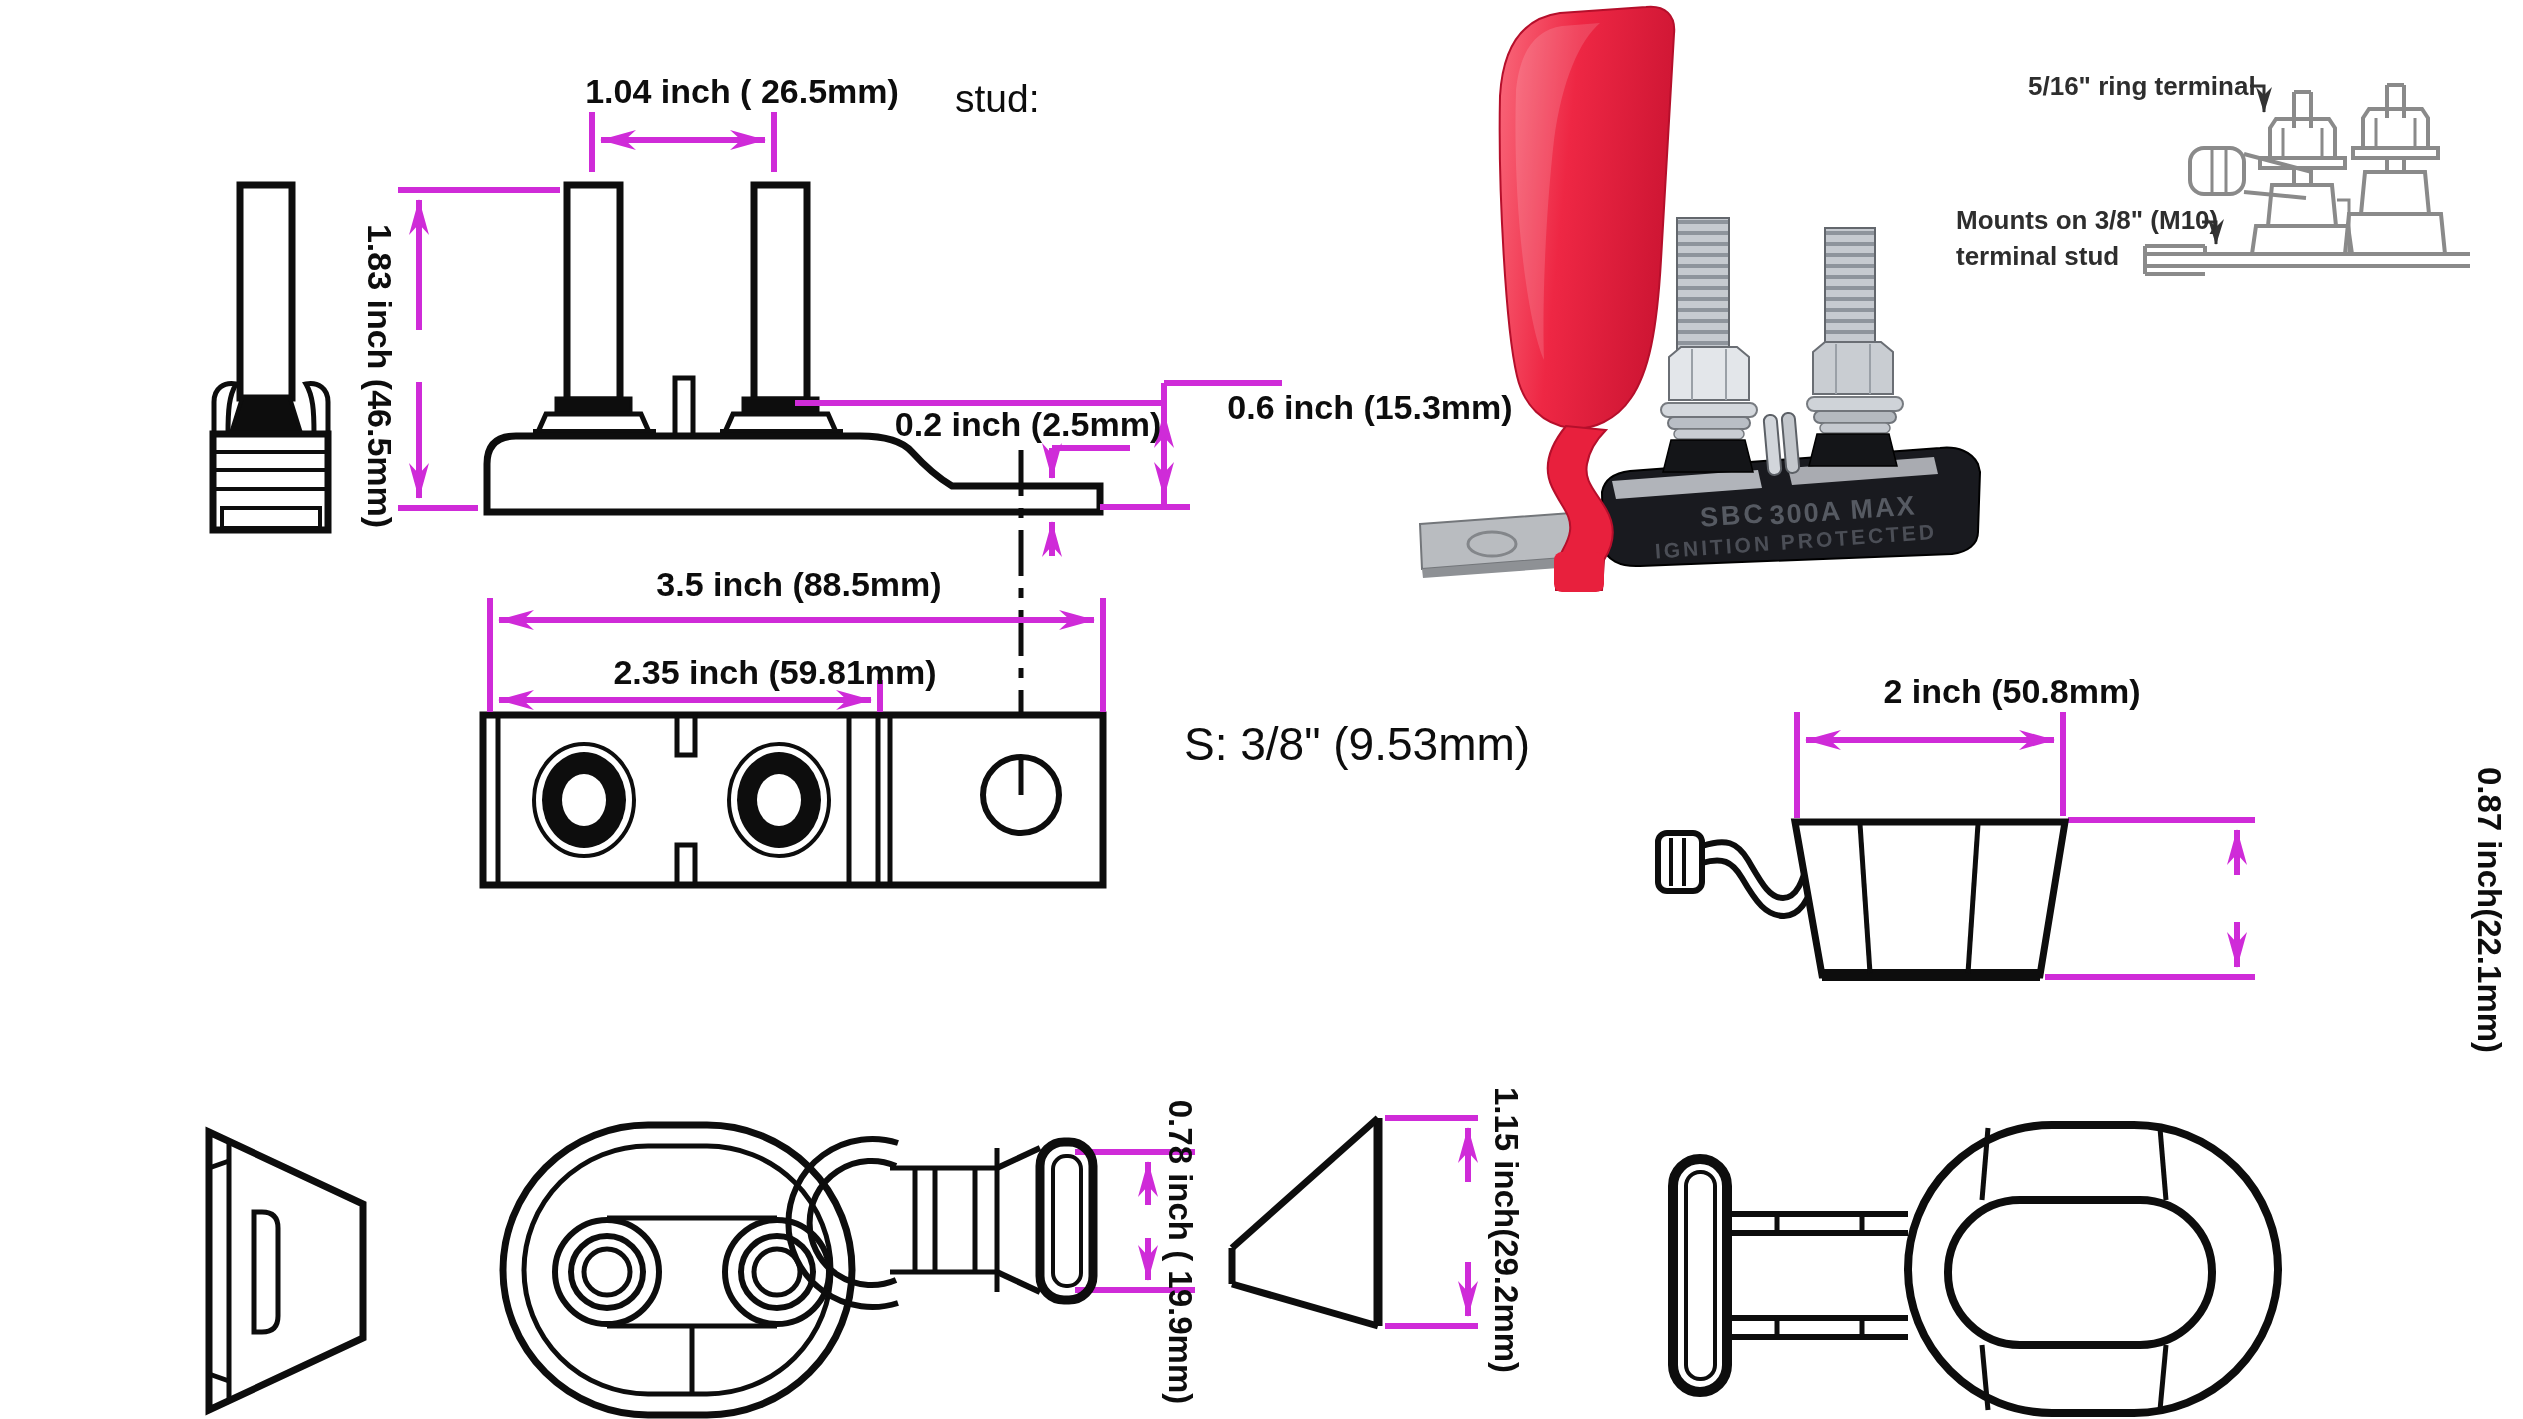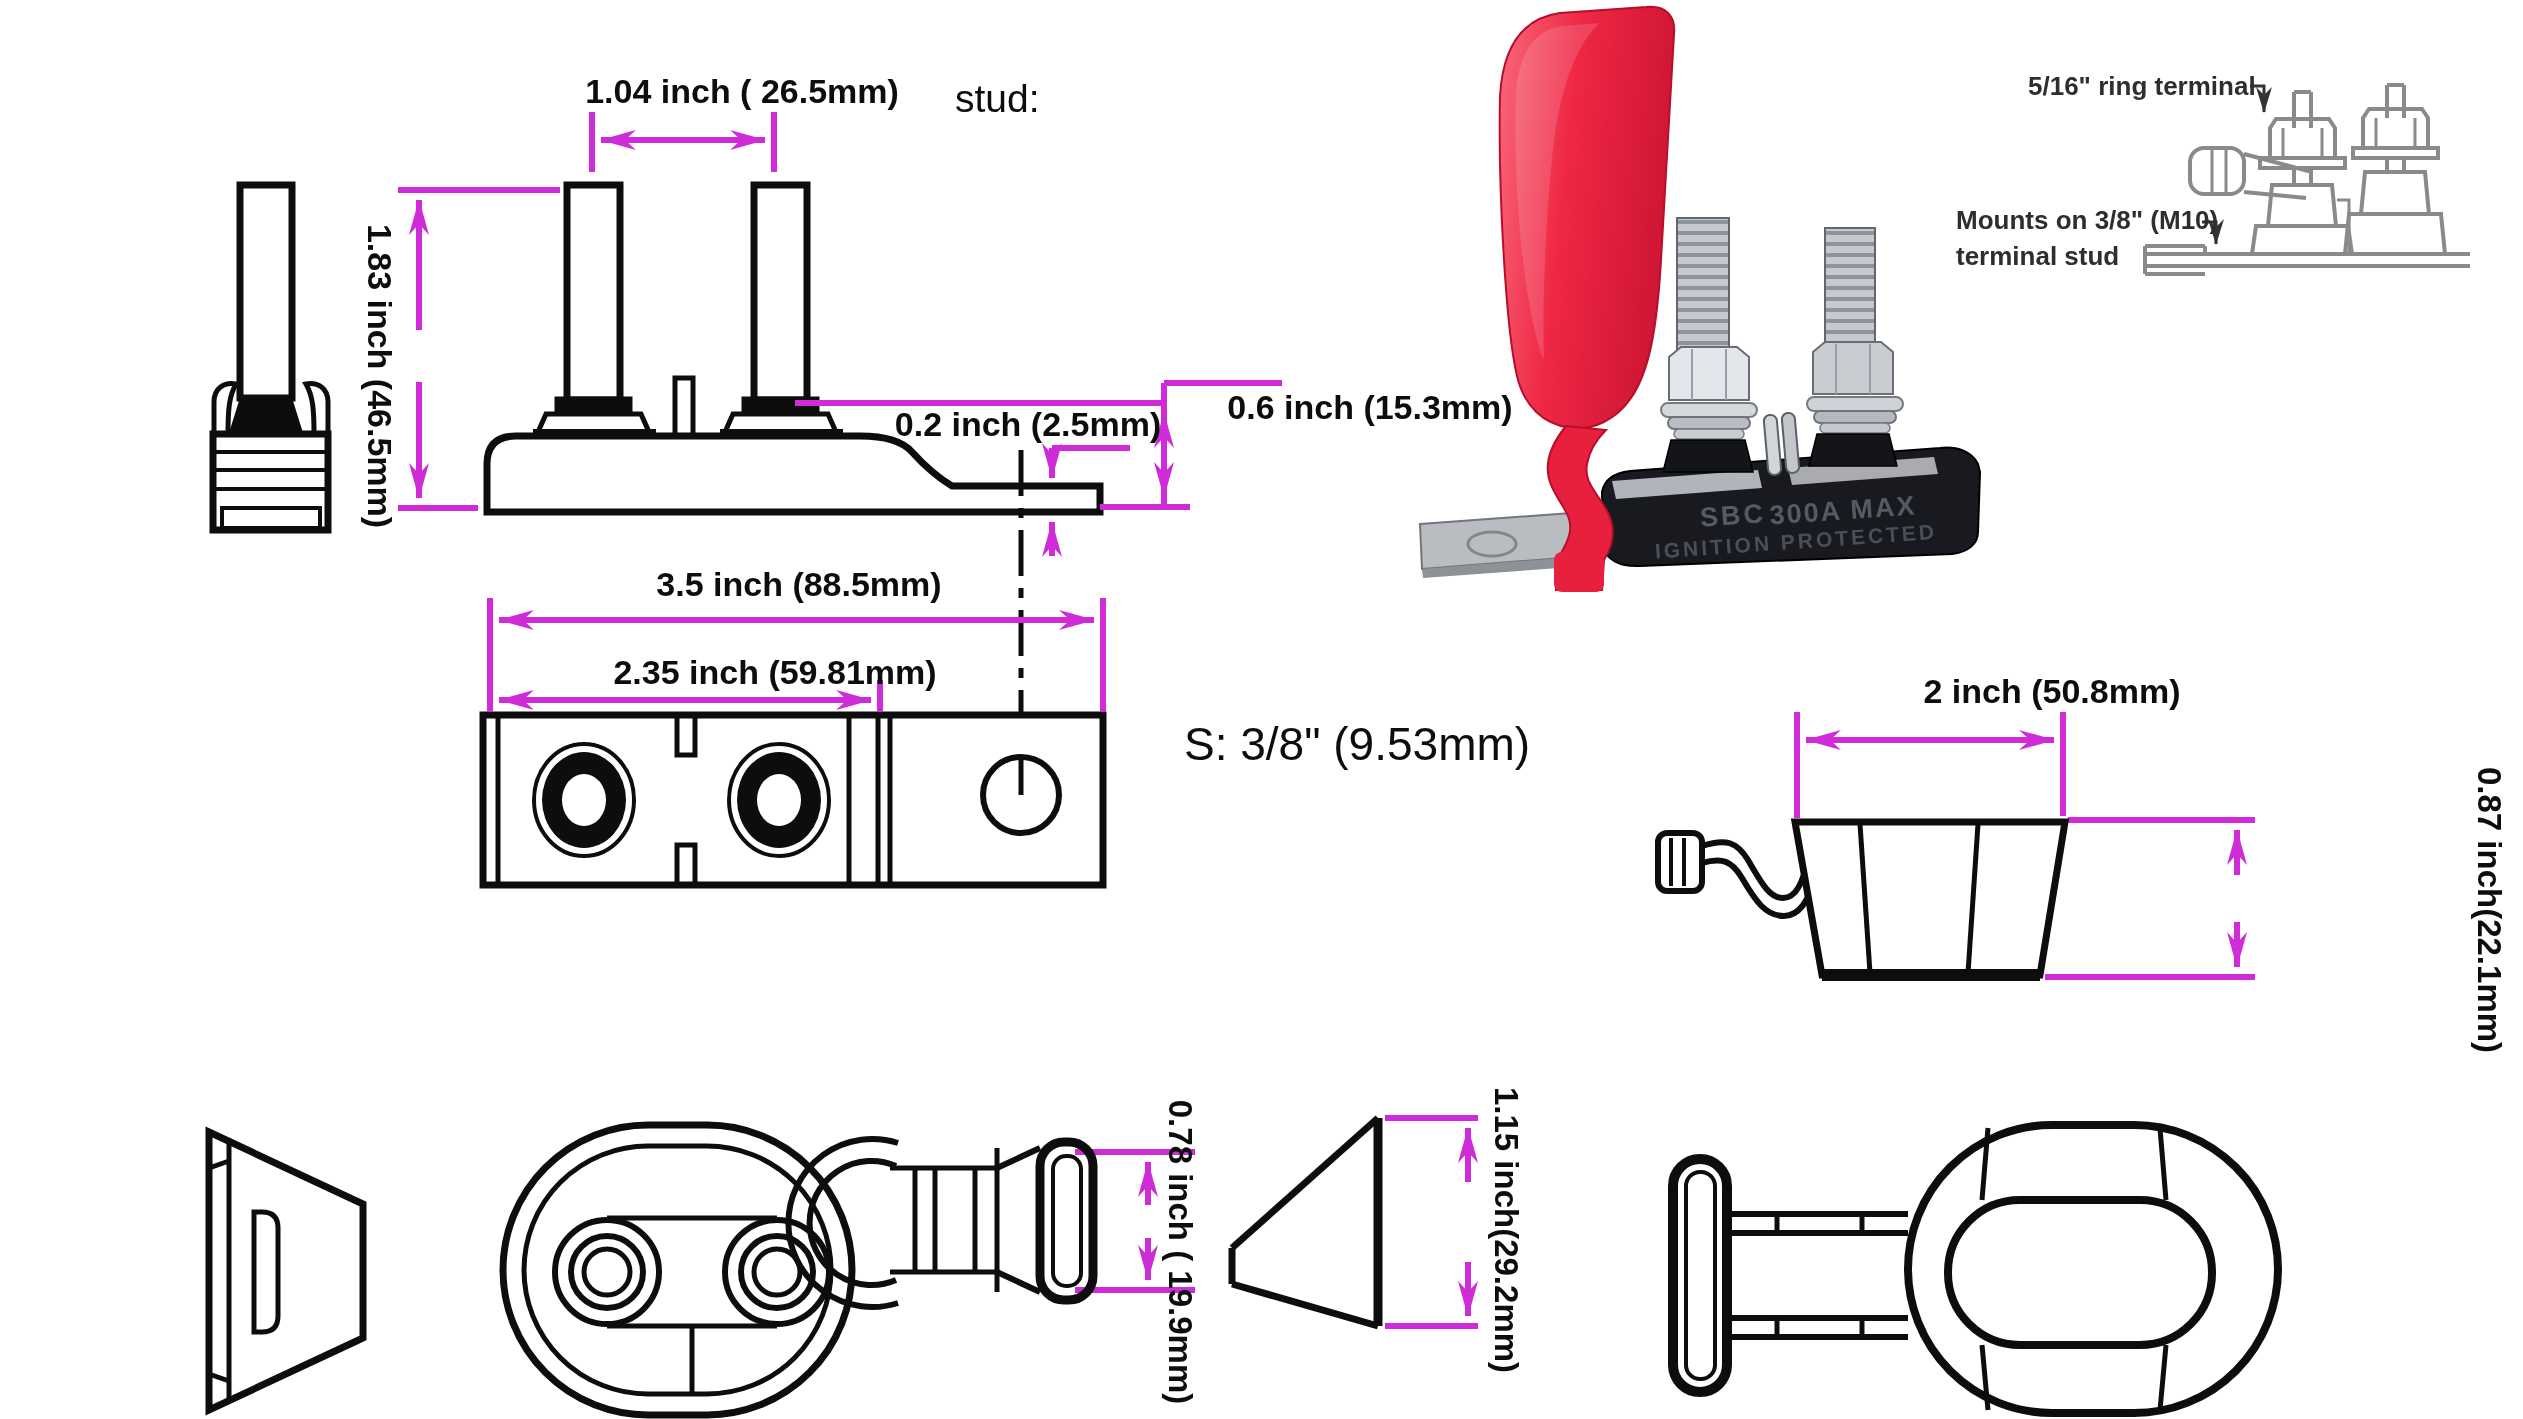--- a/index.html
+++ b/index.html
@@ -318,20 +318,20 @@
   <div class="lab big" style="left:955px;top:78px;">stud:</div>
   <div class="lab dim rot90" style="left:380px;top:376px;">1.83 inch (46.5mm)</div>
   <div class="lab dim ctr" style="left:1370px;top:366px;margin-top:41px;">0.6 inch (15.3mm)</div>
   <div class="lab dim ctr" style="left:1028px;top:424px;">0.2 inch (2.5mm)</div>
   <div class="lab dim ctr" style="left:799px;top:584px;">3.5 inch (88.5mm)</div>
   <div class="lab dim ctr" style="left:766px;top:672px;margin-left:9px;">2.35 inch (59.81mm)</div>
   <div class="lab mid" style="left:1184px;top:720px;">S: 3/8" (9.53mm)</div>
   <div class="lab note" style="left:2028px;top:72px;">5/16" ring terminal</div>
   <div class="lab note" style="left:1956px;top:206px;">Mounts on 3/8" (M10)</div>
   <div class="lab note" style="left:1956px;top:242px;">terminal stud</div>
-  <div class="lab dim ctr" style="left:2012px;top:691px;margin-left:40px;">2 inch (50.8mm)</div>
+  <div class="lab dim ctr" style="left:2012px;top:691px;">2 inch (50.8mm)</div>
   <div class="lab dimsm rot90" style="left:2489px;top:910px;">0.87 inch(22.1mm)</div>
   <div class="lab dimsm rot90" style="left:1180px;top:1252px;">0.78 inch ( 19.9mm)</div>
   <div class="lab dimsm rot90" style="left:1506px;top:1230px;">1.15 inch(29.2mm)</div>
   <div class="lab photo-txt" style="left:1733px;top:516px;font-size:27px;transform:translate(-50%,-50%) rotate(-4deg);">SBC</div>
   <div class="lab photo-txt" style="left:1843px;top:511px;font-size:27px;letter-spacing:2px;transform:translate(-50%,-50%) rotate(-4deg);">300A MAX</div>
   <div class="lab photo-txt" style="left:1796px;top:542px;font-size:21px;color:#4b4e56;transform:translate(-50%,-50%) rotate(-4deg);">IGNITION PROTECTED</div>
 </div>
 
 </body></html>

